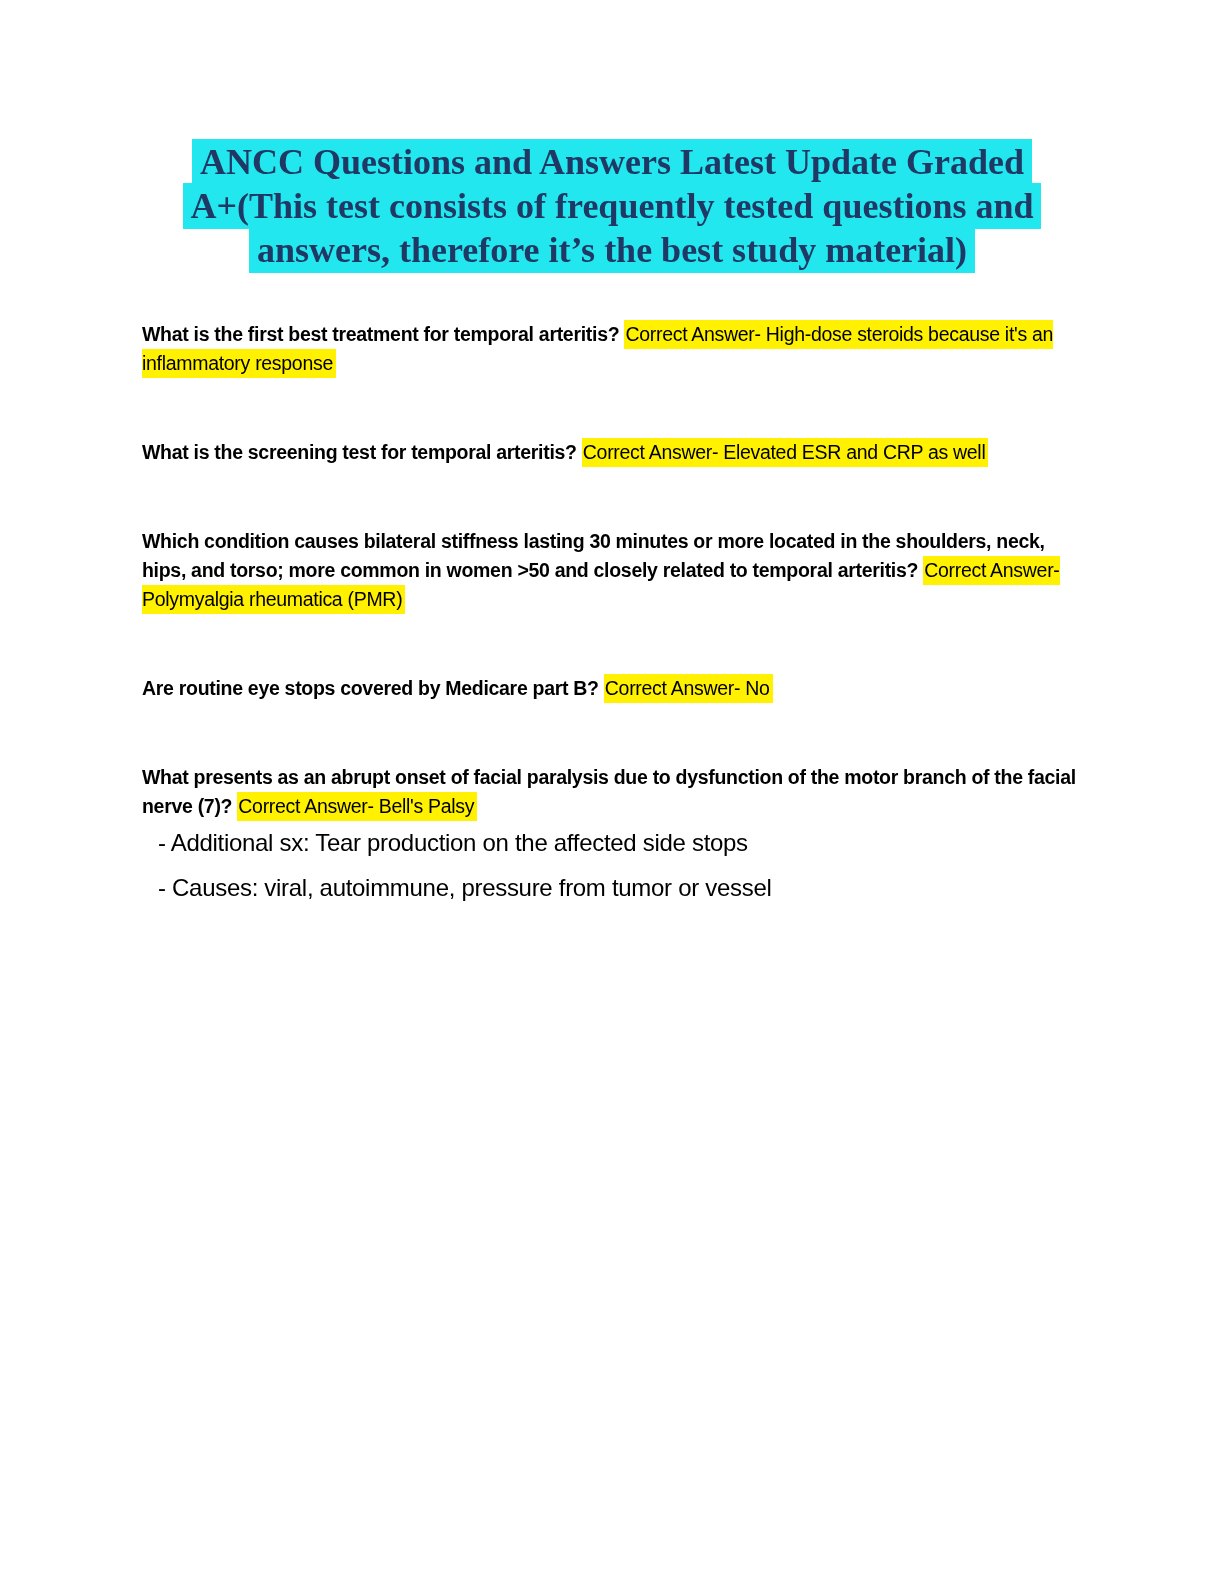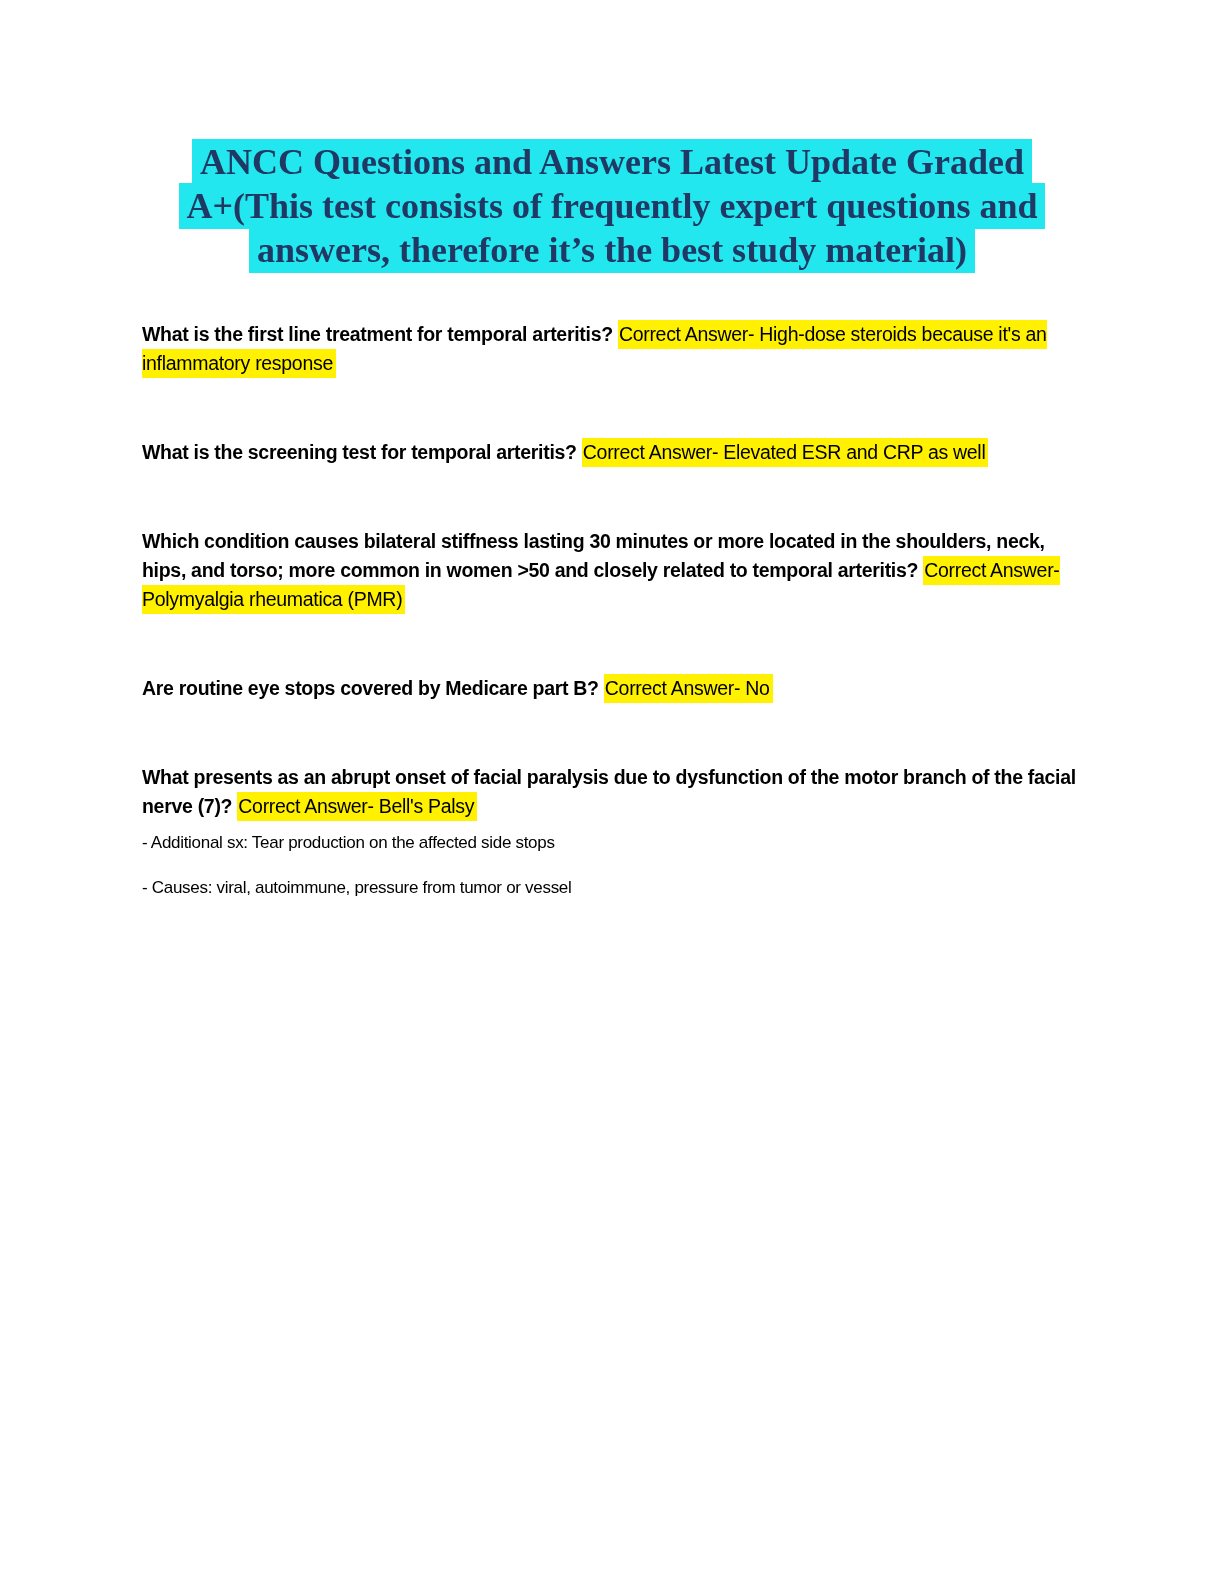--- a/index.html
+++ b/index.html
@@ -41,39 +41,39 @@
   .qa .q {
     font-weight: bold;
     color: var(--body-text, #000000);
   }
   .qa .a {
     background: var(--answer-highlight, #fff100);
     padding: 3px 3px 4px 1px;
   }
   .qa.tight { margin-bottom: 7px; }
   .note {
-    margin: 0 0 16px 0;
-    font-size: 17px;
+    margin: 0 0 16px 16px;
+    font-size: 24px;
     line-height: 29px;
     letter-spacing: -0.3px;
     color: var(--body-text, #000000);
   }
 </style>
 </head>
 <body>
 
 <div class="page">
 
   <h1 class="title">
     <span class="title-line"><span>ANCC Questions and Answers Latest Update Graded</span></span>
-    <span class="title-line"><span>A+(This test consists of frequently expert questions and</span></span>
+    <span class="title-line"><span>A+(This test consists of frequently tested questions and</span></span>
     <span class="title-line"><span>answers, therefore it’s the best study material)</span></span>
   </h1>
 
-  <p class="qa"><span class="q">What is the first line treatment for temporal arteritis? </span><span class="a">Correct Answer- High-dose steroids because it's an inflammatory response</span></p>
+  <p class="qa"><span class="q">What is the first best treatment for temporal arteritis? </span><span class="a">Correct Answer- High-dose steroids because it's an inflammatory response</span></p>
 
 
   <p class="qa"><span class="q">What is the screening test for temporal arteritis? </span><span class="a">Correct Answer- Elevated ESR and CRP as well</span></p>
 
   <p class="qa"><span class="q">Which condition causes bilateral stiffness lasting 30 minutes or more located in the shoulders, neck, hips, and torso; more common in women &gt;50 and closely related to temporal arteritis? </span><span class="a">Correct Answer- Polymyalgia rheumatica (PMR)</span></p>
 
   <p class="qa"><span class="q">Are routine eye stops covered by Medicare part B? </span><span class="a">Correct Answer- No</span></p>
 
 
 

